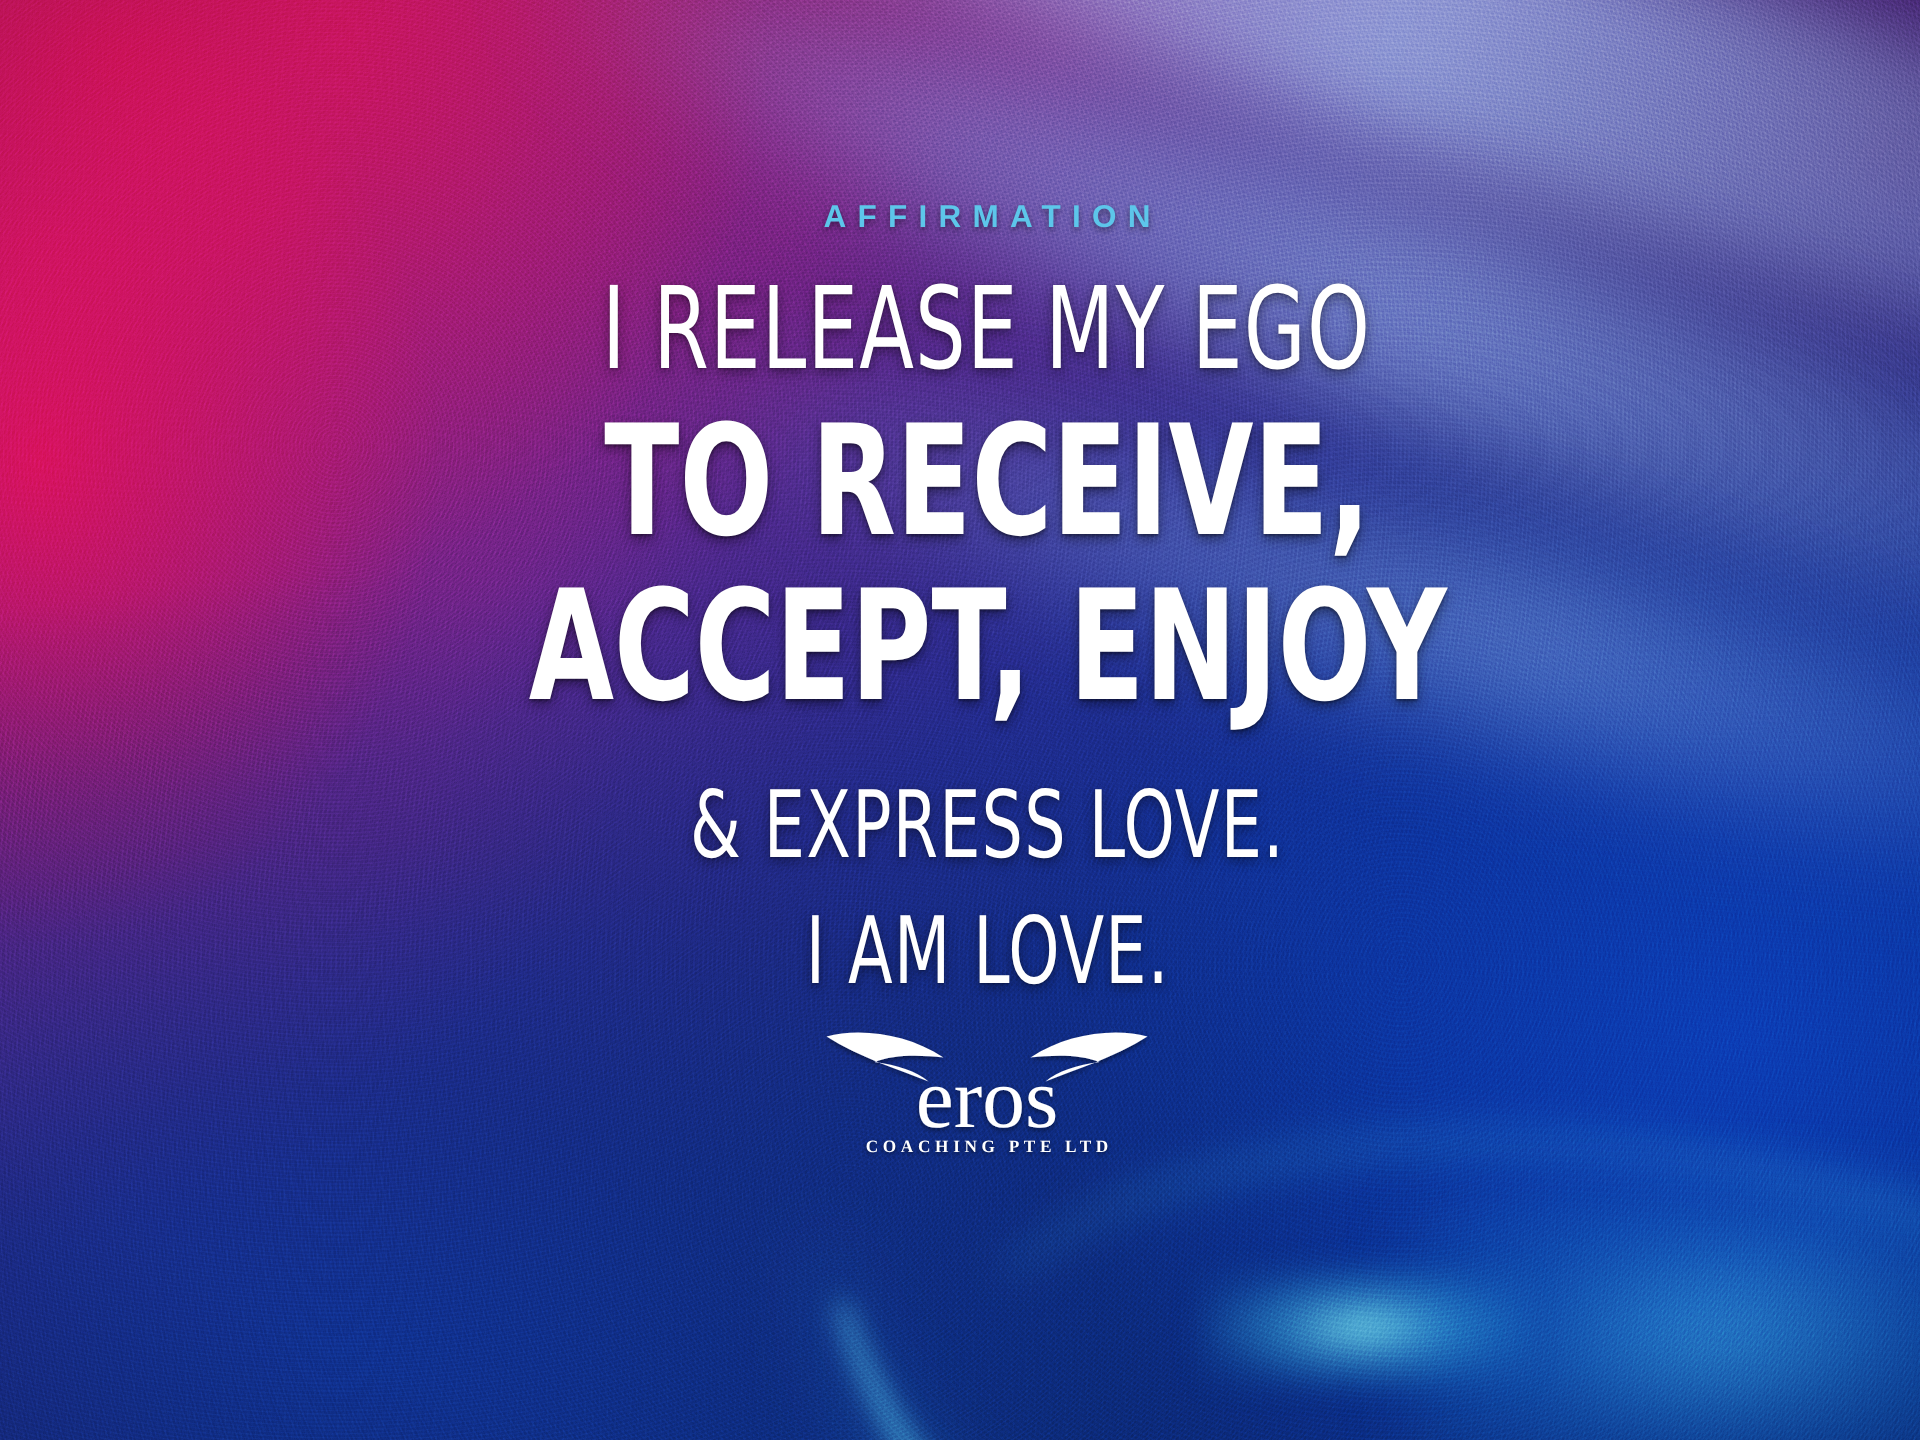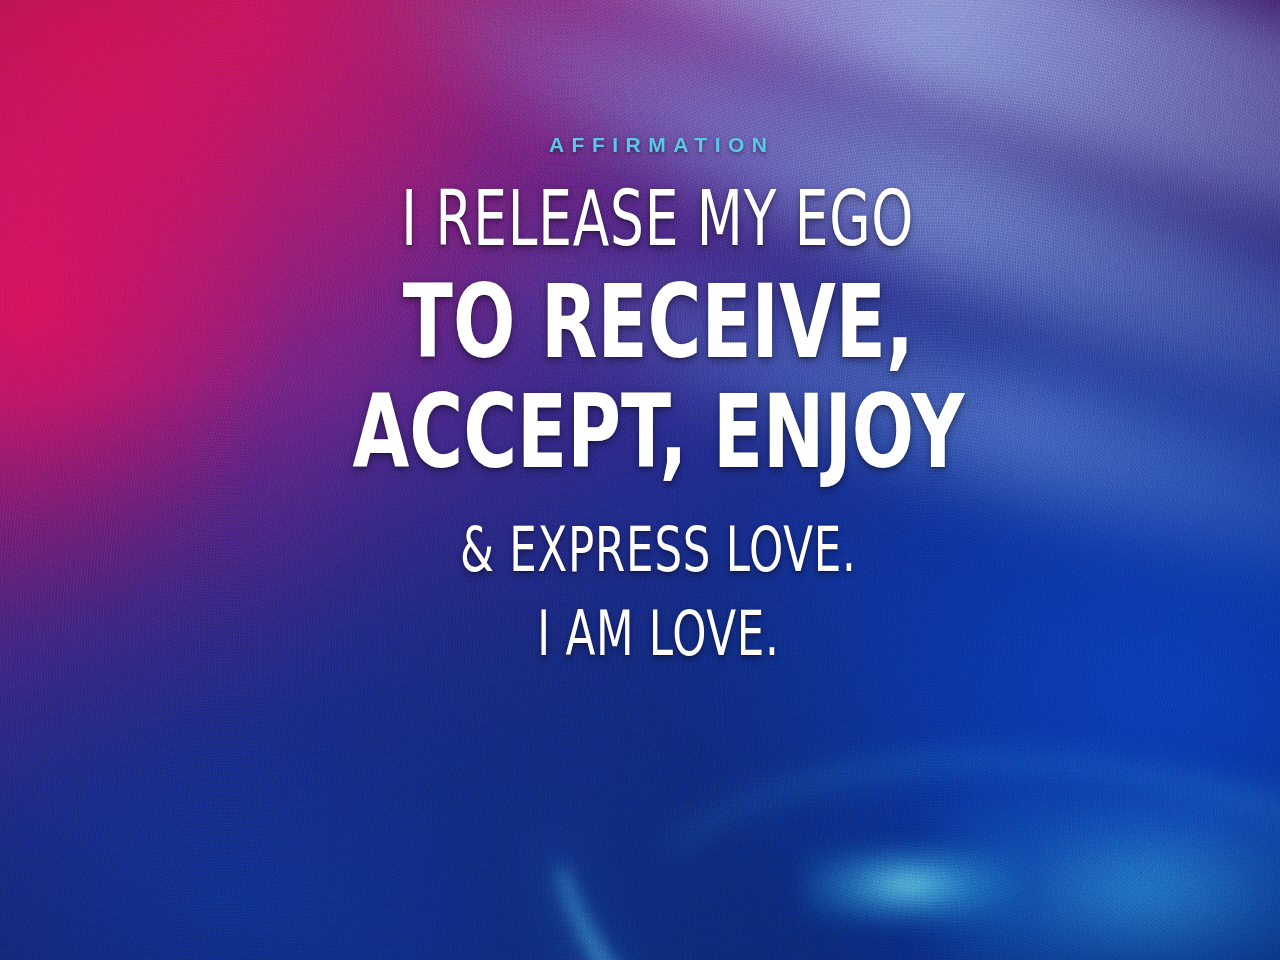--- a/index.html
+++ b/index.html
@@ -359,15 +359,33 @@
 
     <div class="quote q-bold line-2">TO RECEIVE,</div>
 
     <div class="quote q-bold line-3">ACCEPT, ENJOY</div>
 
     <div class="quote q-light line-4">&amp; EXPRESS LOVE.</div>
 
     <div class="quote q-light line-5">I AM LOVE.</div>
 
 
+    <div class="logo">
+      <svg width="230" height="92" viewBox="0 0 230 92" xmlns="http://www.w3.org/2000/svg">
+        <defs>
+          <filter id="logoShadow" x="-20%" y="-20%" width="140%" height="140%">
+            <feDropShadow dx="0" dy="1.5" stdDeviation="1.8" flood-color="#000" flood-opacity="0.5"></feDropShadow>
+          </filter>
+        </defs>
+        <g filter="url(#logoShadow)">
+
+          <path d="M8 8 C 30 2, 62 6, 86 22 C 70 20, 52 20, 40 25 C 55 27, 68 31, 76 38 C 56 30, 30 22, 8 8 Z" fill="#ffffff"></path>
+
+          <path transform="translate(230,0) scale(-1,1)" d="M8 8 C 30 2, 62 6, 86 22 C 70 20, 52 20, 40 25 C 55 27, 68 31, 76 38 C 56 30, 30 22, 8 8 Z" fill="#ffffff"></path>
+
+          <text x="115" y="68" text-anchor="middle" font-family="'Liberation Serif','DejaVu Serif',serif" font-size="57" fill="#ffffff">eros</text>
+        </g>
+      </svg>
+      <div class="logo-sub">COACHING PTE LTD</div>
+    </div>
 
   </div>
 </div>
 
 </body></html>

